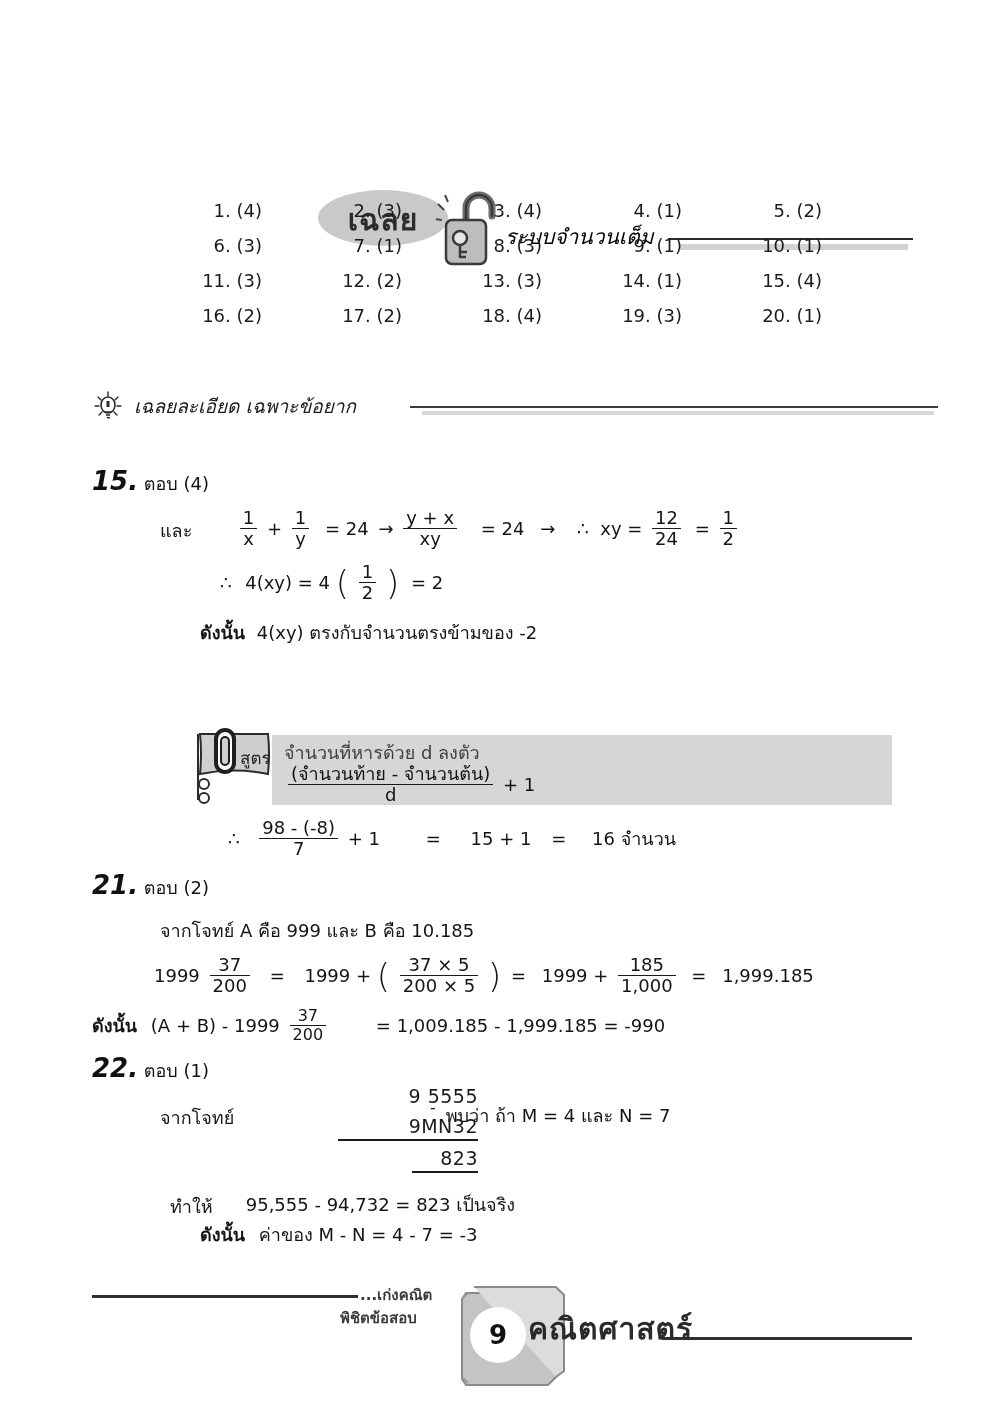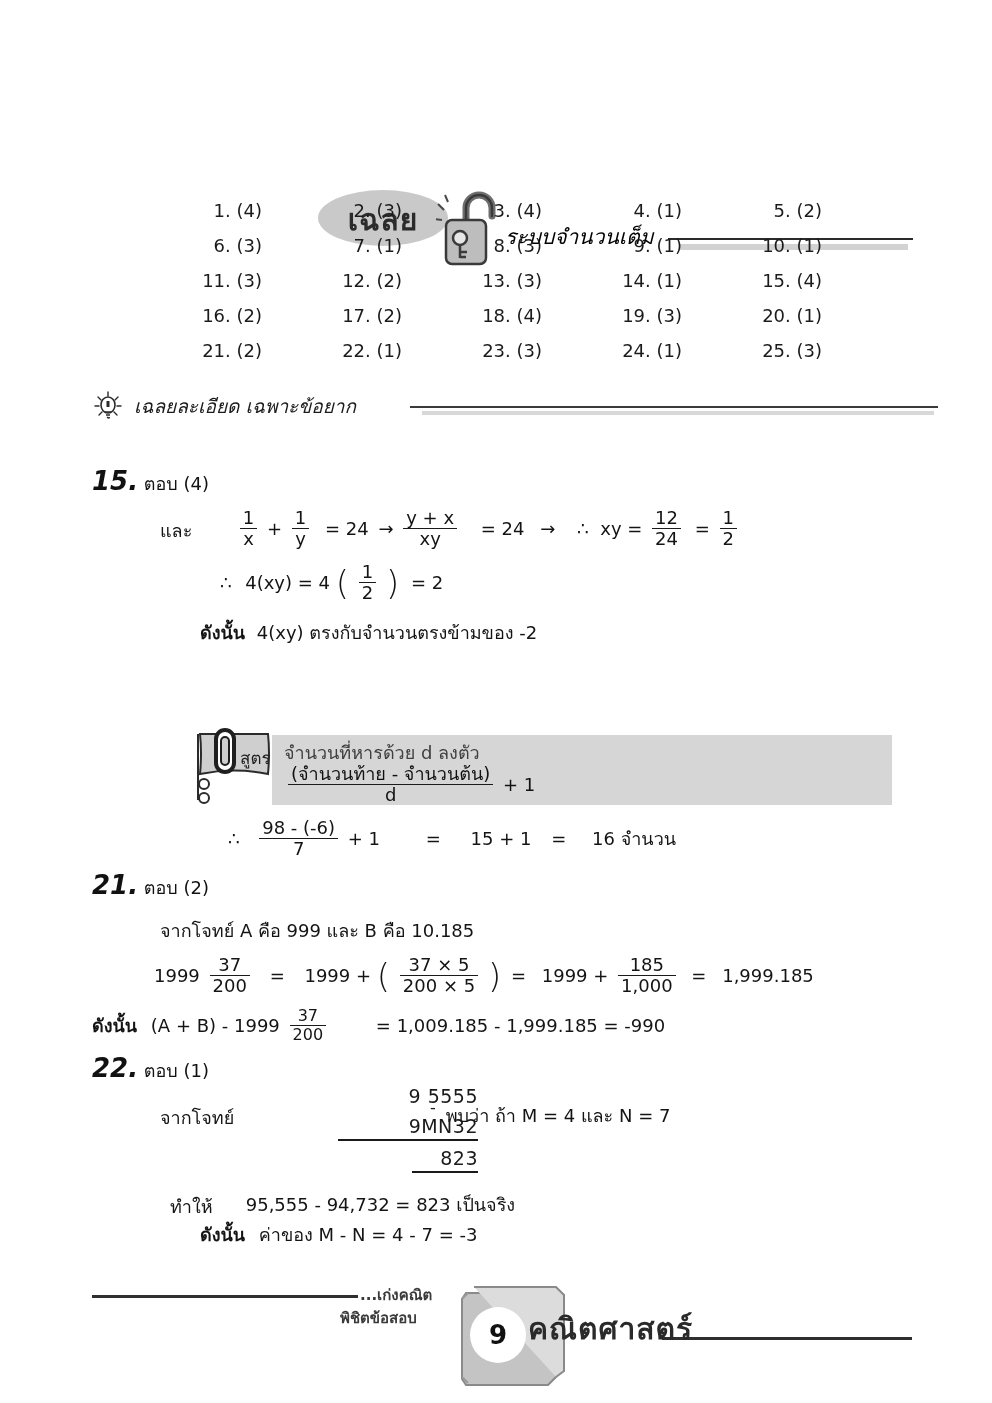--- a/index.html
+++ b/index.html
@@ -145,27 +145,20 @@
       <div class="ans-cell">14. (1)</div>
       <div class="ans-cell">15. (4)</div>
     </div>
     <div class="ans-row">
       <div class="ans-cell">16. (2)</div>
       <div class="ans-cell">17. (2)</div>
       <div class="ans-cell">18. (4)</div>
       <div class="ans-cell">19. (3)</div>
       <div class="ans-cell">20. (1)</div>
     </div>
-    <div class="ans-row">
-      <div class="ans-cell">21. (2)</div>
-      <div class="ans-cell">22. (1)</div>
-      <div class="ans-cell">23. (3)</div>
-      <div class="ans-cell">24. (1)</div>
-      <div class="ans-cell">25. (3)</div>
-    </div>
   </div>
 
   <div class="subhead">
     <svg class="bulb" viewBox="0 0 32 32">
       <ellipse cx="16" cy="15" rx="7" ry="8" fill="none" stroke="#2b2b2b" stroke-width="1.6"></ellipse>
       <path d="M13 22 h6 M14 25 h4 M15 27 q2 2 2.5 0" fill="none" stroke="#2b2b2b" stroke-width="1.4"></path>
       <rect x="14.5" y="11" width="3" height="6" fill="#2b2b2b"></rect>
       <path d="M16 2 v4 M6 7 l3 3 M26 7 l-3 3 M3 16 h4 M25 16 h4 M7 25 l3-3 M25 25 l-3-3" stroke="#2b2b2b" stroke-width="1.4" stroke-linecap="round"></path>
     </svg>
     <div class="subhead-text">เฉลยละเอียด เฉพาะข้อยาก</div>
@@ -247,21 +240,21 @@
     <span class="frac">
       <span class="num">(จำนวนท้าย - จำนวนต้น)</span>
       <span class="den">d</span>
     </span>
     <span>+ 1</span>
   </div>
 
   <div class="ln" style="position:absolute;left:228px;top:820px;">
     <span>∴</span>
     <span class="frac" style="margin-left:14px;">
-      <span class="num">98 - (-6)</span>
+      <span class="num">98 - (-8)</span>
       <span class="den">7</span>
     </span>
     <span>+ 1</span>
     <span style="margin-left:40px;">=</span>
     <span style="margin-left:24px;">15 + 1</span>
     <span style="margin-left:14px;">=</span>
     <span style="margin-left:20px;">16 จำนวน</span>
   </div>
 
   <div class="sol" style="top:870px;">

